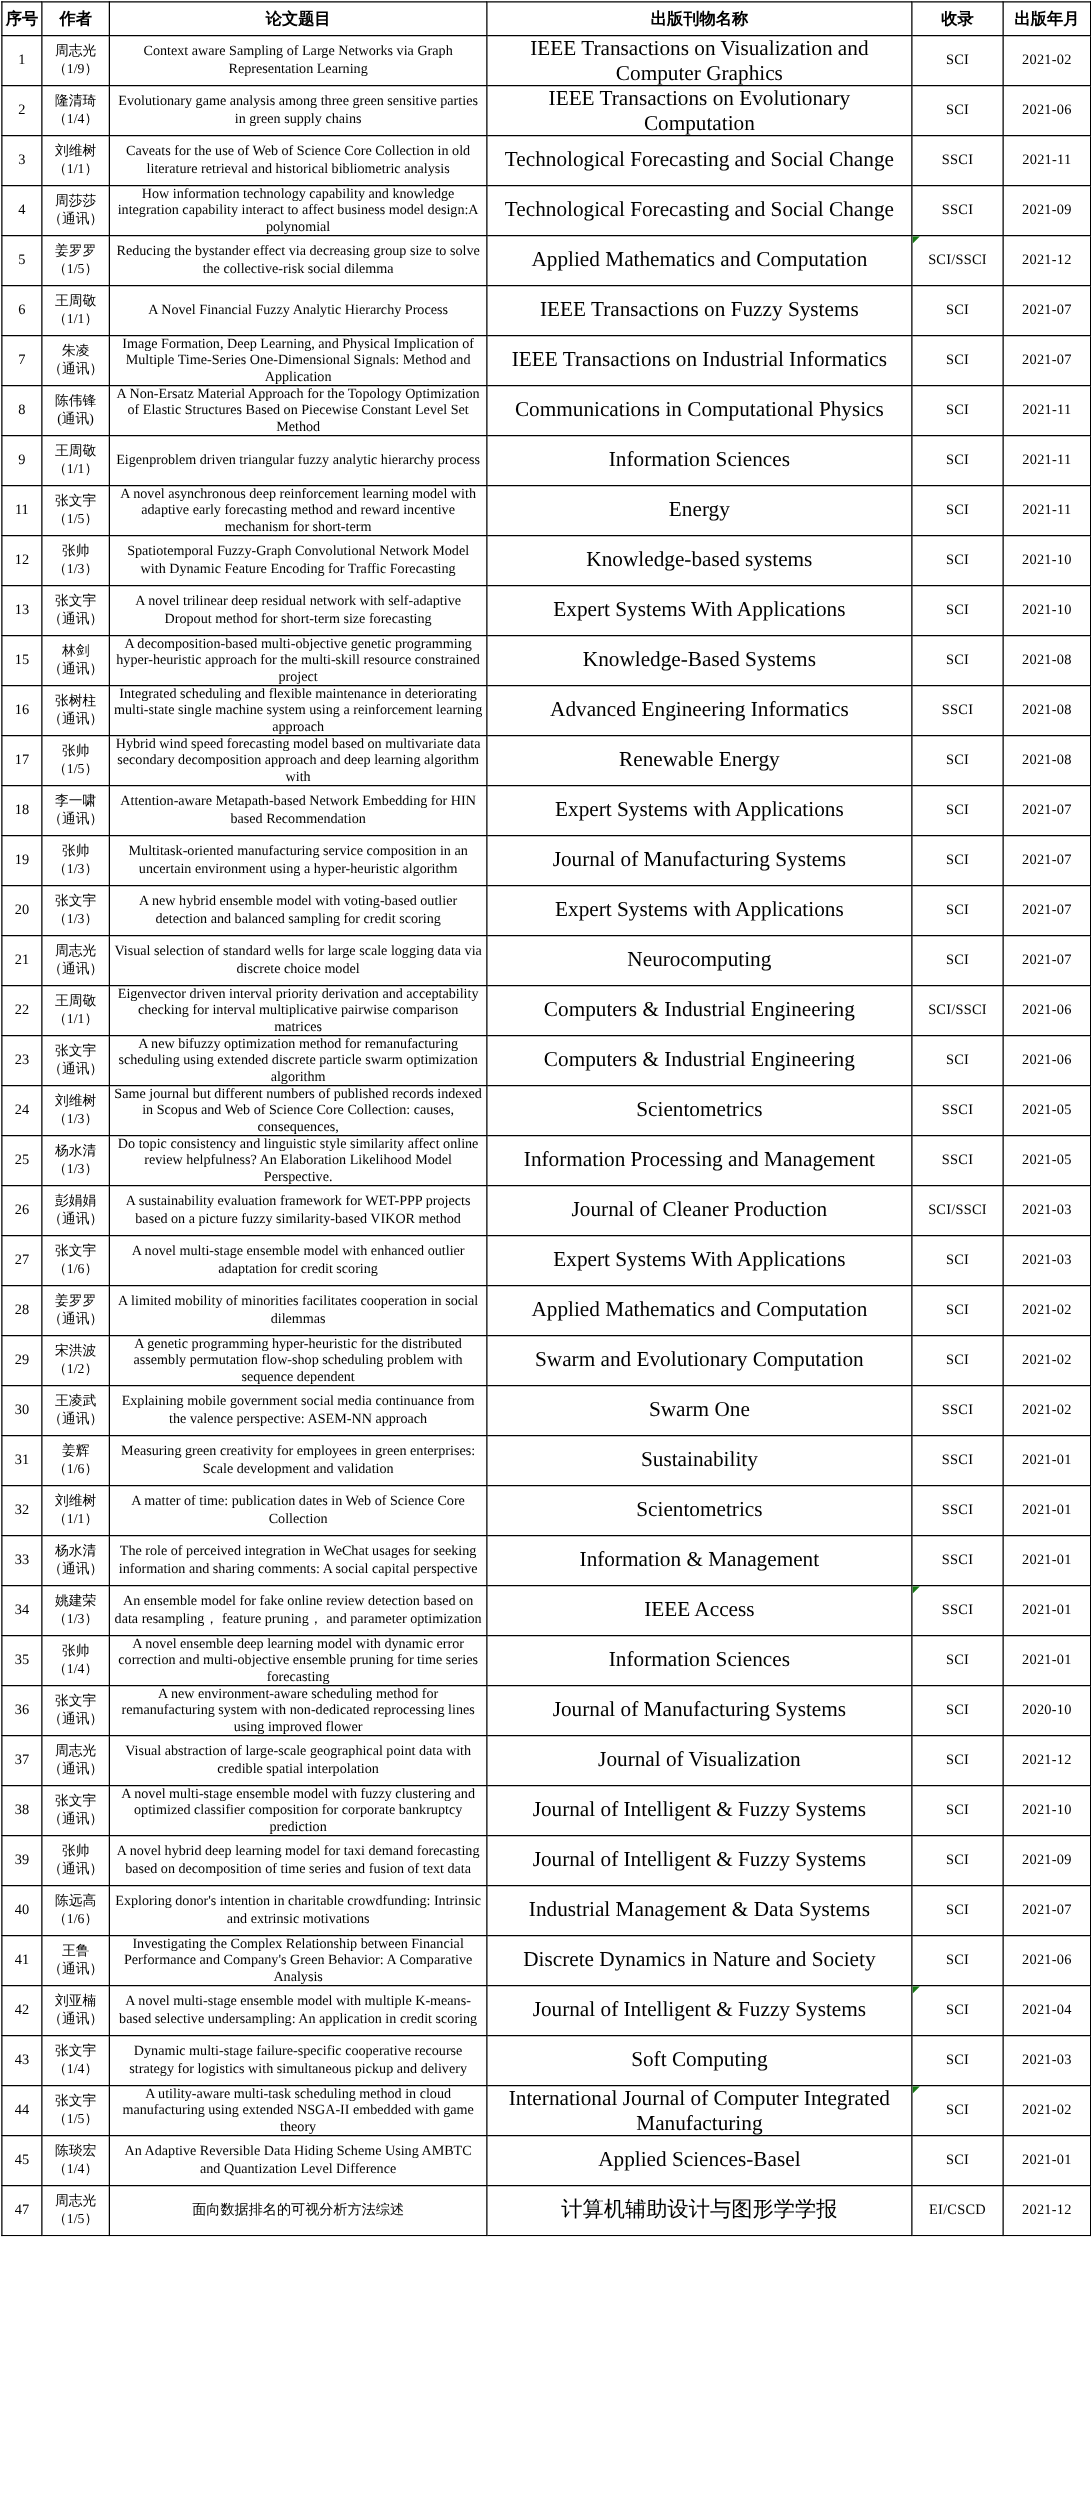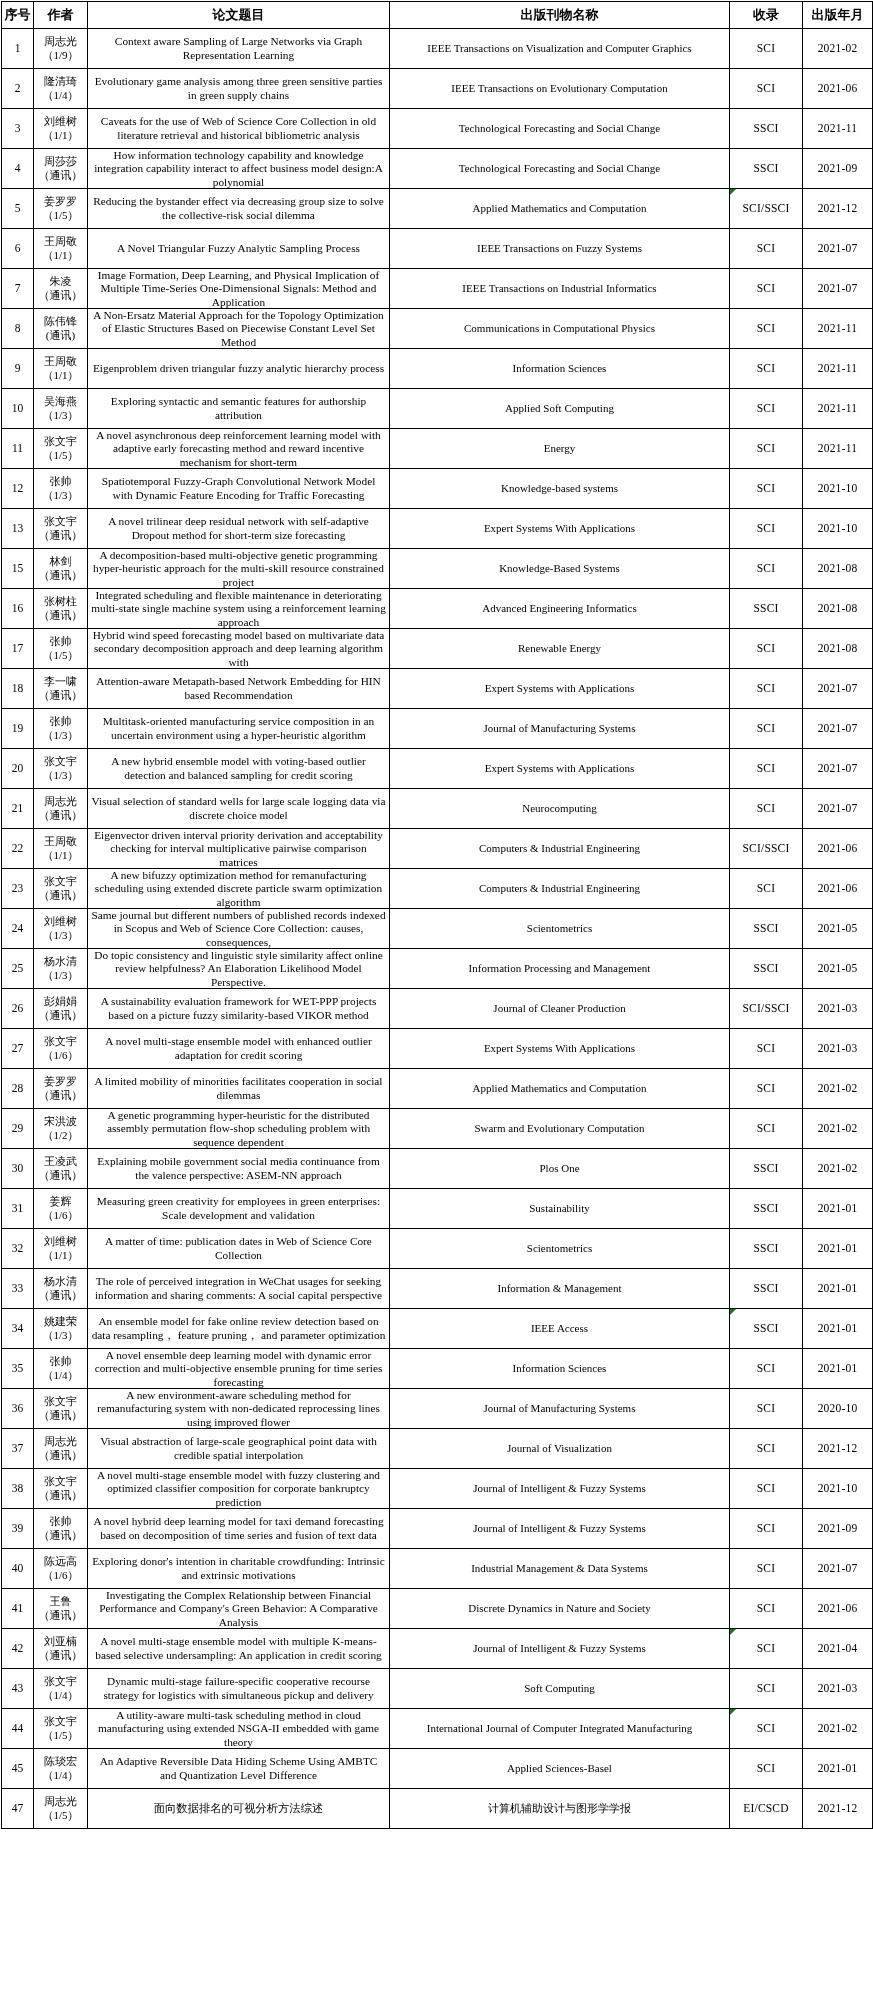--- a/index.html
+++ b/index.html
@@ -5,21 +5,21 @@
   html,body{margin:0;padding:0;background:#ffffff;}
   body{font-family:"Liberation Serif","DejaVu Serif",serif;color:#000;}
   .sheet{width:871px;margin:1px auto 0 1px;}
   table{border-collapse:collapse;table-layout:fixed;width:871px;}
   th,td{border:1.5px solid #000;overflow:hidden;}
   th{font-size:13px;font-weight:bold;height:26px;padding:0 2px;text-align:center;vertical-align:middle;margin-left:32px;}
   td{font-size:11.5px;text-align:center;vertical-align:middle;padding:0 3px;height:39px;line-height:1.18;}
   td.c-no{font-size:11.5px;}
   td.c-author{font-size:11px;line-height:1.25;}
   td.c-title{font-size:11.3px;margin-top:35px;}
-  td.c-journal{font-size:11px;}
+  td.c-journal{font-size:17px;}
   td.c-index,td.c-date{font-size:11.5px;letter-spacing:0.2px;}
   .cellwrap{max-height:39px;overflow:hidden;}
   td.rel{position:relative;}
   .corner{position:absolute;top:0;left:0;width:0;height:0;
           border-top:6px solid #167a16;border-right:6px solid transparent;}
 </style>
 </head>
 <body>
 
 <div class="sheet">
@@ -130,21 +130,21 @@
         </tr>
         <tr>
           <td class="c-no">6</td>
           <td class="c-author">
             <div>
               <div>王周敬</div>
               <div>（1/1）</div>
             </div>
           </td>
           <td class="c-title">
-            <div class="cellwrap">A Novel Triangular Fuzzy Analytic Sampling Process</div>
+            <div class="cellwrap">A Novel Financial Fuzzy Analytic Hierarchy Process</div>
           </td>
           <td class="c-journal">
             <div class="cellwrap">IEEE Transactions on Fuzzy Systems</div>
           </td>
           <td class="c-index rel">SCI</td>
           <td class="c-date">2021-07</td>
         </tr>
         <tr>
           <td class="c-no">7</td>
           <td class="c-author">
@@ -190,37 +190,20 @@
           <td class="c-title">
             <div class="cellwrap">Eigenproblem driven triangular fuzzy analytic hierarchy process</div>
           </td>
           <td class="c-journal">
             <div class="cellwrap">Information Sciences</div>
           </td>
           <td class="c-index rel">SCI</td>
           <td class="c-date">2021-11</td>
         </tr>
         <tr>
-          <td class="c-no">10</td>
-          <td class="c-author">
-            <div>
-              <div>吴海燕</div>
-              <div>（1/3）</div>
-            </div>
-          </td>
-          <td class="c-title">
-            <div class="cellwrap">Exploring syntactic and semantic features for authorship attribution</div>
-          </td>
-          <td class="c-journal">
-            <div class="cellwrap">Applied Soft Computing</div>
-          </td>
-          <td class="c-index rel">SCI</td>
-          <td class="c-date">2021-11</td>
-        </tr>
-        <tr>
           <td class="c-no">11</td>
           <td class="c-author">
             <div>
               <div>张文宇</div>
               <div>（1/5）</div>
             </div>
           </td>
           <td class="c-title">
             <div class="cellwrap">A novel asynchronous deep reinforcement learning model with adaptive early forecasting method and reward incentive mechanism for short-term</div>
           </td>
@@ -524,21 +507,21 @@
           <td class="c-author">
             <div>
               <div>王凌武</div>
               <div>（通讯）</div>
             </div>
           </td>
           <td class="c-title">
             <div class="cellwrap">Explaining mobile government social media continuance from the valence perspective: ASEM-NN approach</div>
           </td>
           <td class="c-journal">
-            <div class="cellwrap">Plos One</div>
+            <div class="cellwrap">Swarm One</div>
           </td>
           <td class="c-index rel">SSCI</td>
           <td class="c-date">2021-02</td>
         </tr>
         <tr>
           <td class="c-no">31</td>
           <td class="c-author">
             <div>
               <div>姜辉</div>
               <div>（1/6）</div>

